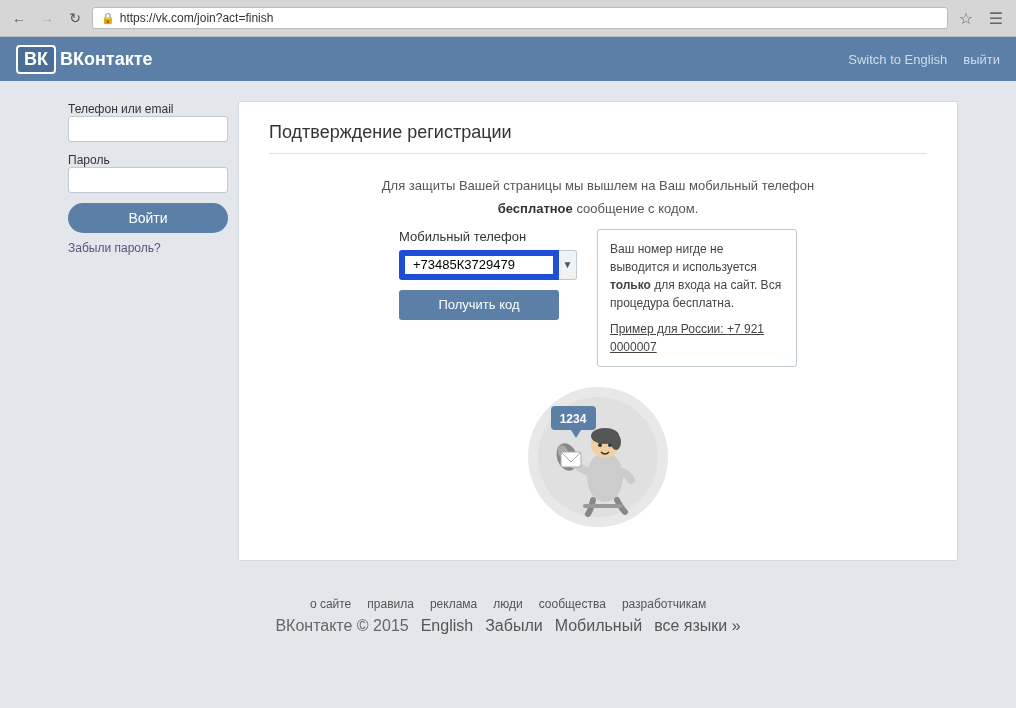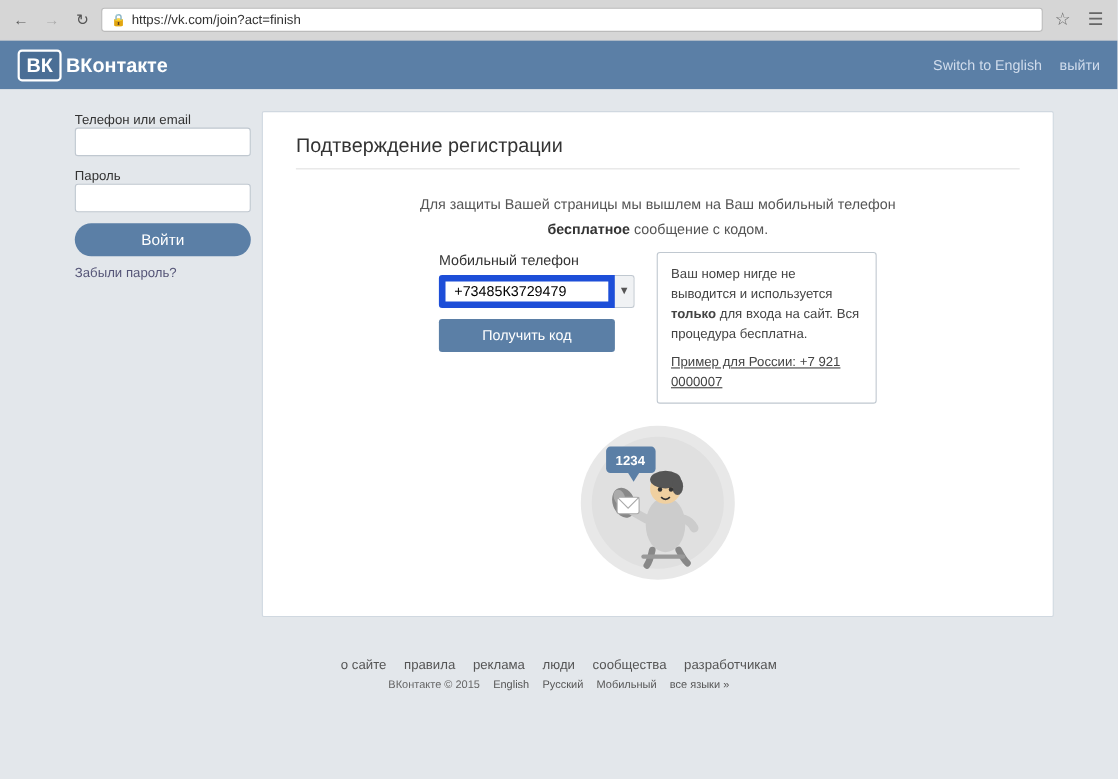--- a/index.html
+++ b/index.html
@@ -295,21 +295,21 @@
     .footer-links a, .footer-bottom a {
       color: #555;
       text-decoration: none;
       cursor: pointer;
     }
     .footer-bottom {
       display: flex;
       justify-content: center;
       gap: 12px;
       color: #666;
-      font-size: 10px;
+      font-size: 16px;
     }
   </style>
 </head>
 <body>
 
 <div class="browser-chrome">
   <div class="browser-toolbar">
     <button class="nav-btn">←</button>
     <button class="nav-btn" disabled="">→</button>
     <button class="reload-btn">↻</button>
@@ -422,19 +422,19 @@
       <a>о сайте</a>
       <a>правила</a>
       <a>реклама</a>
       <a>люди</a>
       <a>сообщества</a>
       <a>разработчикам</a>
     </div>
     <div class="footer-bottom">
       <span>ВКонтакте © 2015</span>
       <a>English</a>
-      <a>Русский</a>
+      <a>Забыли</a>
       <a>Мобильный</a>
       <a>все языки »</a>
     </div>
   </div>
 
 </div>
 
 </body></html>

